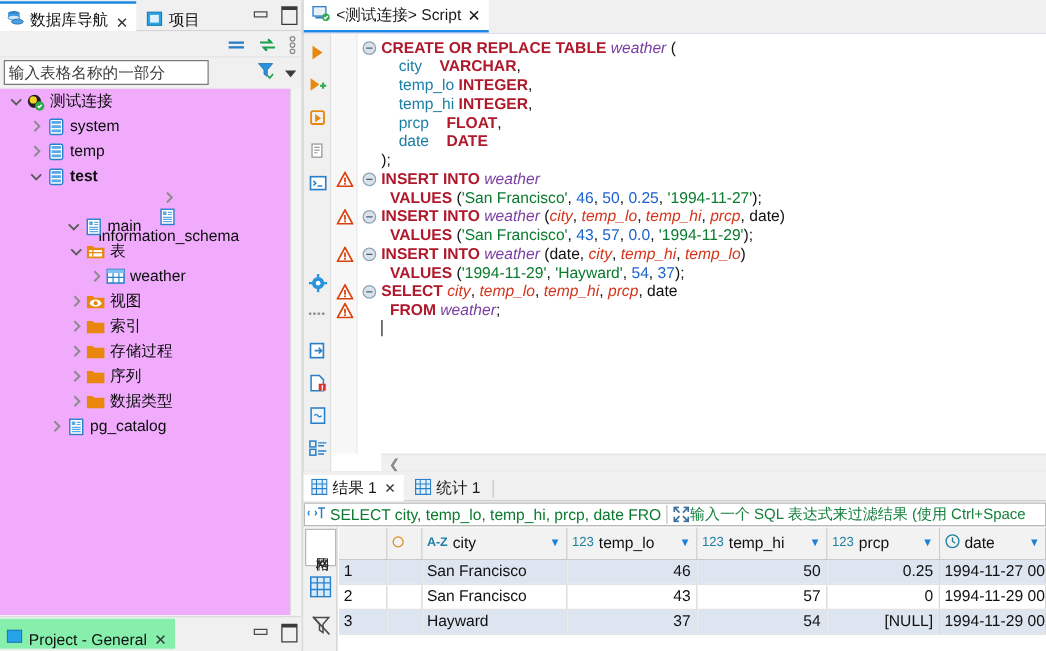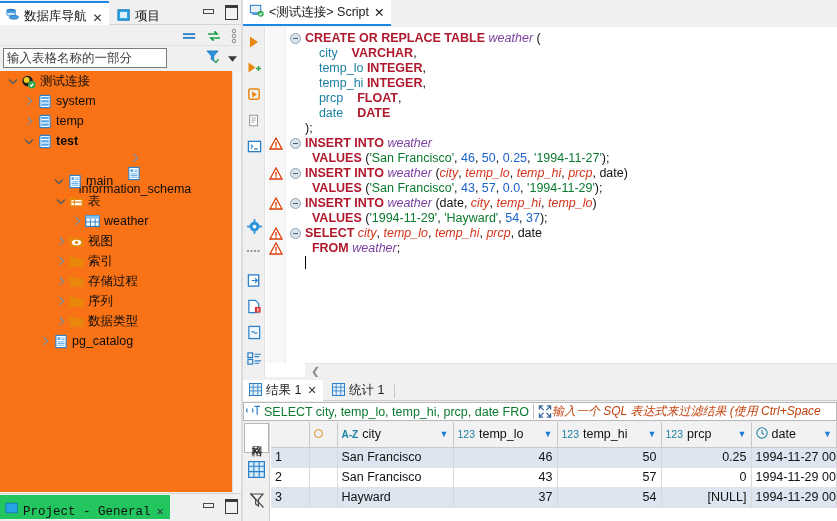--- a/index.html
+++ b/index.html
@@ -47,21 +47,21 @@
   #search-input {
     width: 164px; height: 20px; border: 1px solid #7a7a7a; background: #fff;
     font-family: "Liberation Sans", sans-serif; font-size: 12.5px; padding: 0 3px;
     color: #222; outline: none;
   }
   #search-input::placeholder { color: #3c3c3c; }
   .searchrow .sicons { position: absolute; right: 4px; top: 3px; display: flex; align-items: center; gap: 8px; }
 
   #tree {
     position: absolute; left: 0; top: 71px; right: 8px; bottom: 0;
-    background: #f97316; overflow: hidden;
+    background: #f0abfc; overflow: hidden;
     border-right: 1px solid #dcdcdc;
   }
   .tnode { display: flex; align-items: center; height: 20px; white-space: nowrap; }
   .tnode .arrow {
     width: 14px; height: 20px; display: inline-flex; align-items: center; justify-content: center;
     color: #767676; font-size: 10px; cursor: pointer; flex: 0 0 14px;
   }
   .tnode .ico { width: 17px; height: 16px; display:inline-flex; align-items:center; justify-content:center; flex:0 0 17px; margin-right: 3px; }
   .tnode .lbl { font-size: 12.5px; color: #0d0d0d; }
   .tnode .lbl.bold { font-weight: bold; }
@@ -133,21 +133,21 @@
   .rtab.active { background: #ffffff; }
   .rtab .tclose { color:#333; font-size:11px; margin-left:2px; cursor:pointer; }
   .rtab-sep { display:inline-block; width:1px; height:14px; background:#c8c8c8; vertical-align:top; margin-top:4px; }
 
   #filterbar {
     position:absolute; left:0; top:22px; right:0; height:19px; background:#fff;
     border:1px solid #b9b9b9; display:flex; align-items:center; padding:0 2px; overflow:hidden;
   }
   #filterbar .fsql { color:#0a7a2e; font-size:12.5px; white-space:nowrap; margin-left:3px; }
   #filterbar .fdiv { width:1px; height:15px; background:#c4c4c4; margin:0 4px; }
-  #filterbar .fph { color:#c2410c; font-size:12px; font-style:italic; white-space:nowrap; }
+  #filterbar .fph { color:#15803d; font-size:12px; white-space:nowrap; }
 
   #grid-area { position:absolute; left:0; top:42px; right:0; bottom:0; background:#fff; }
   #grid-vtabs {
     position:absolute; left:0; top:0; width:27px; bottom:0; background:#f0f0f0; border-right:1px solid #cfcfcf;
   }
   .gvtab { width:25px; height:30px; margin:1px; display:flex; align-items:center; justify-content:center; }
   .gvtab.sel { background:#fff; border:1px solid #b8b8b8; }
   .gvtab .vtxt { writing-mode: vertical-rl; font-size: 11px; color:#222; letter-spacing:-1px; }
 
   #grid { position:absolute; left:28px; top:0; right:0; bottom:0; overflow:hidden; }
@@ -460,21 +460,21 @@
           <span class="lbl">pg_catalog</span>
         </div>
       </div>
     <div id="vscroll-left"></div>
   </div>
 
   <div class="divider-v"></div>
 
   <div id="project-panel">
     <div class="tabrow" style="border-bottom:none;">
-      <div class="vtab" style="background:#22c55e;font-family:Liberation Mono, monospace;">
+      <div class="vtab" style="background:#86efac;">
         <span>
           <svg width="14" height="14" viewBox="0 0 16 16">
             <rect x="1" y="2.5" width="13" height="11" fill="#29a3e8" stroke="#1678b5" stroke-width="1"></rect>
           </svg>
         </span>
         <span class="tlabel">Project - General</span>
         <span class="tclose">✕</span>
       </div>
       <div class="winbtns">
         <span class="winbtn min"></span>

